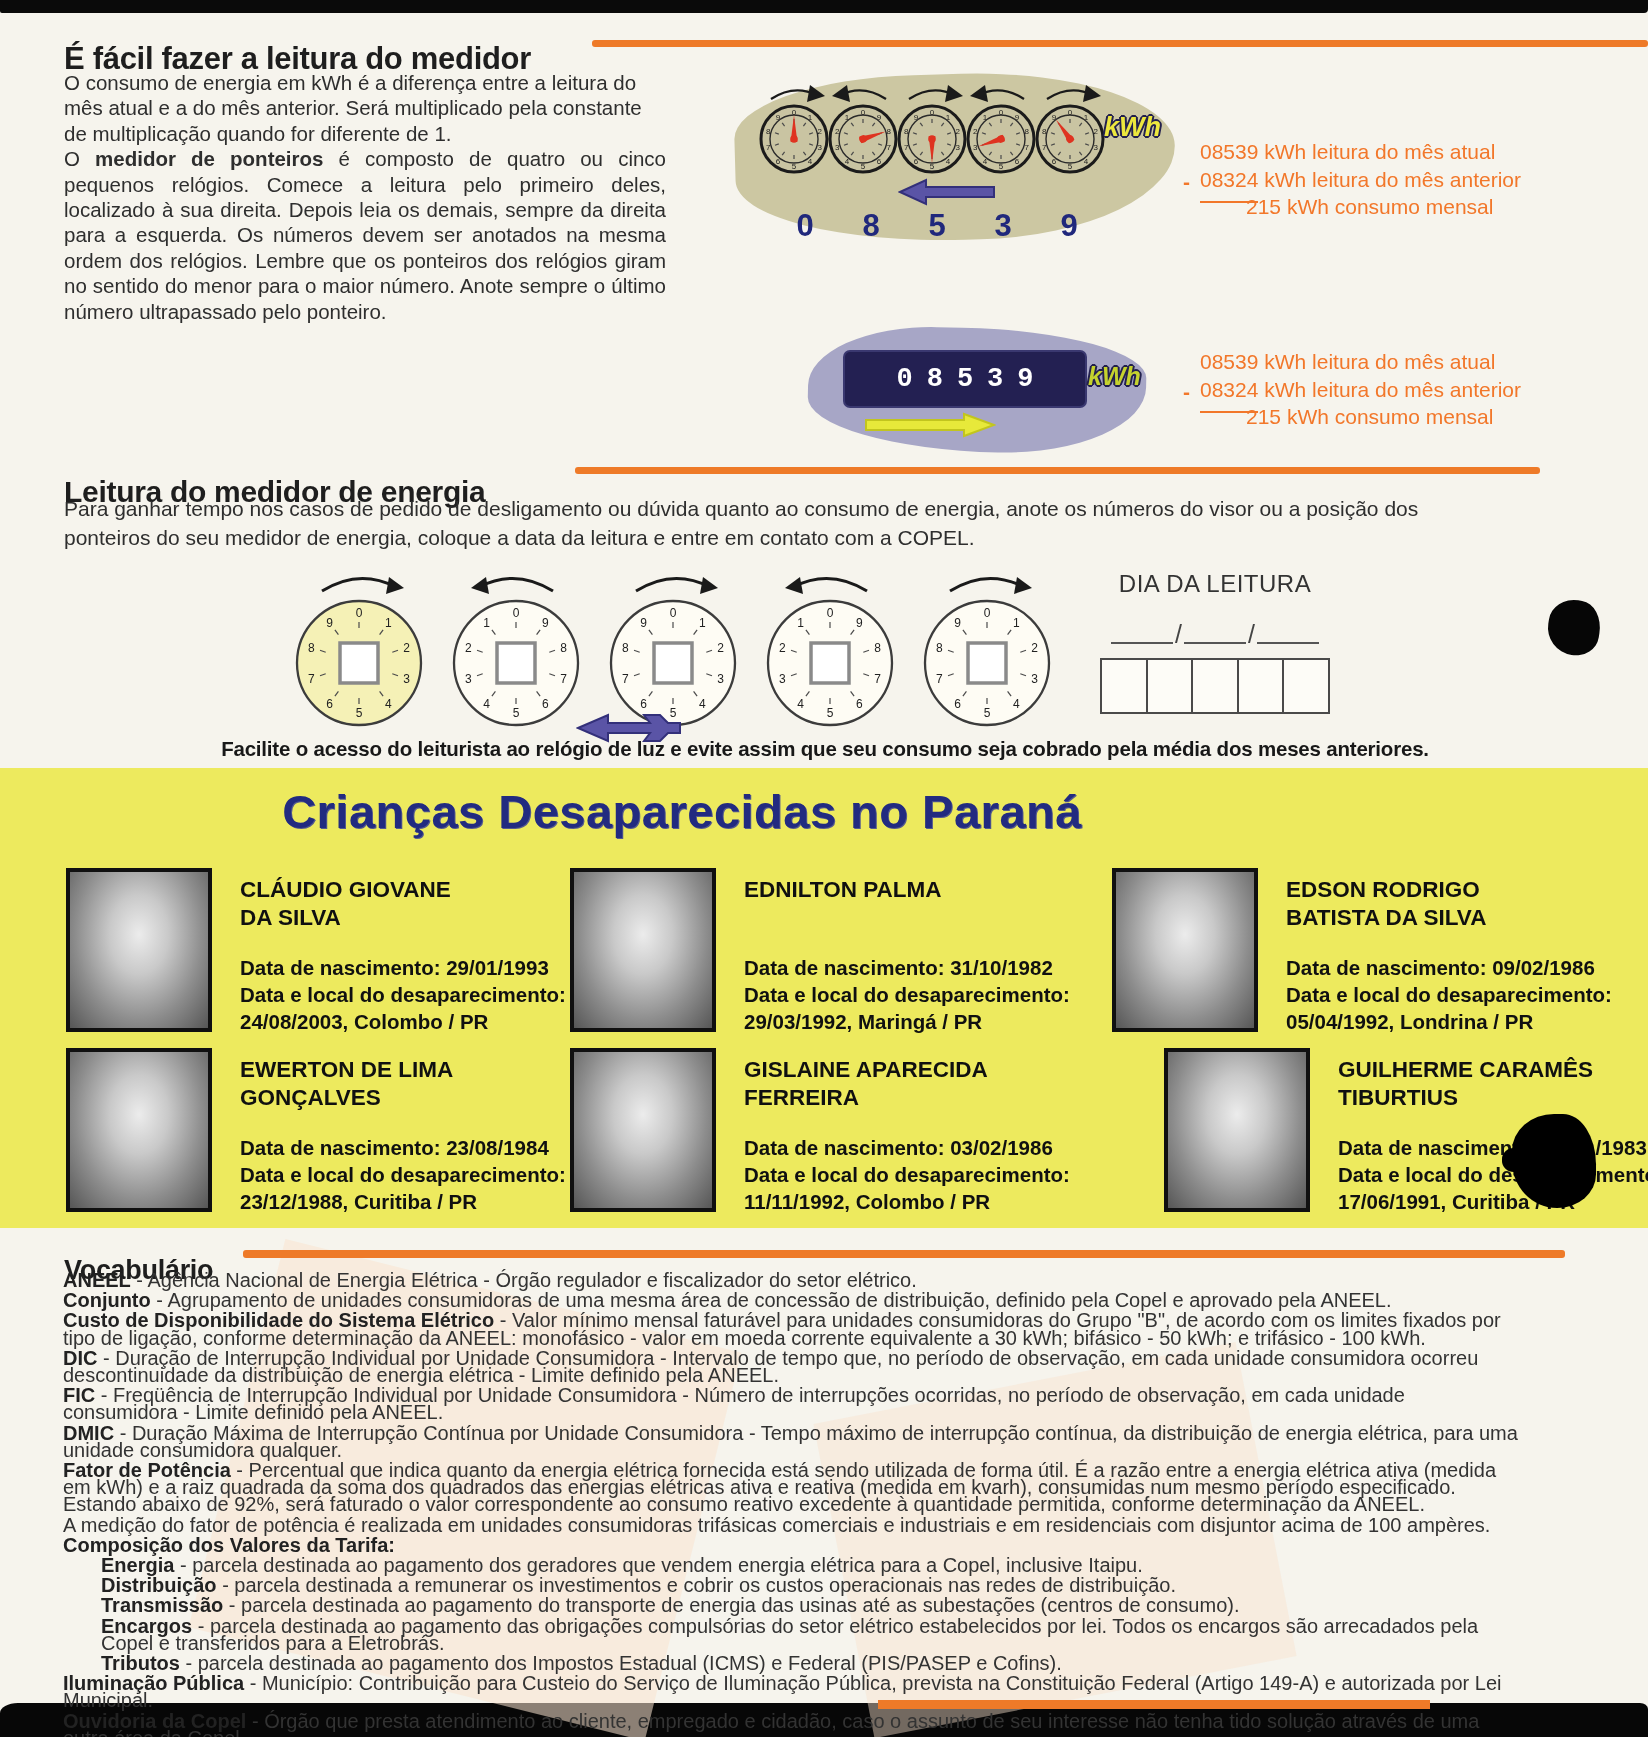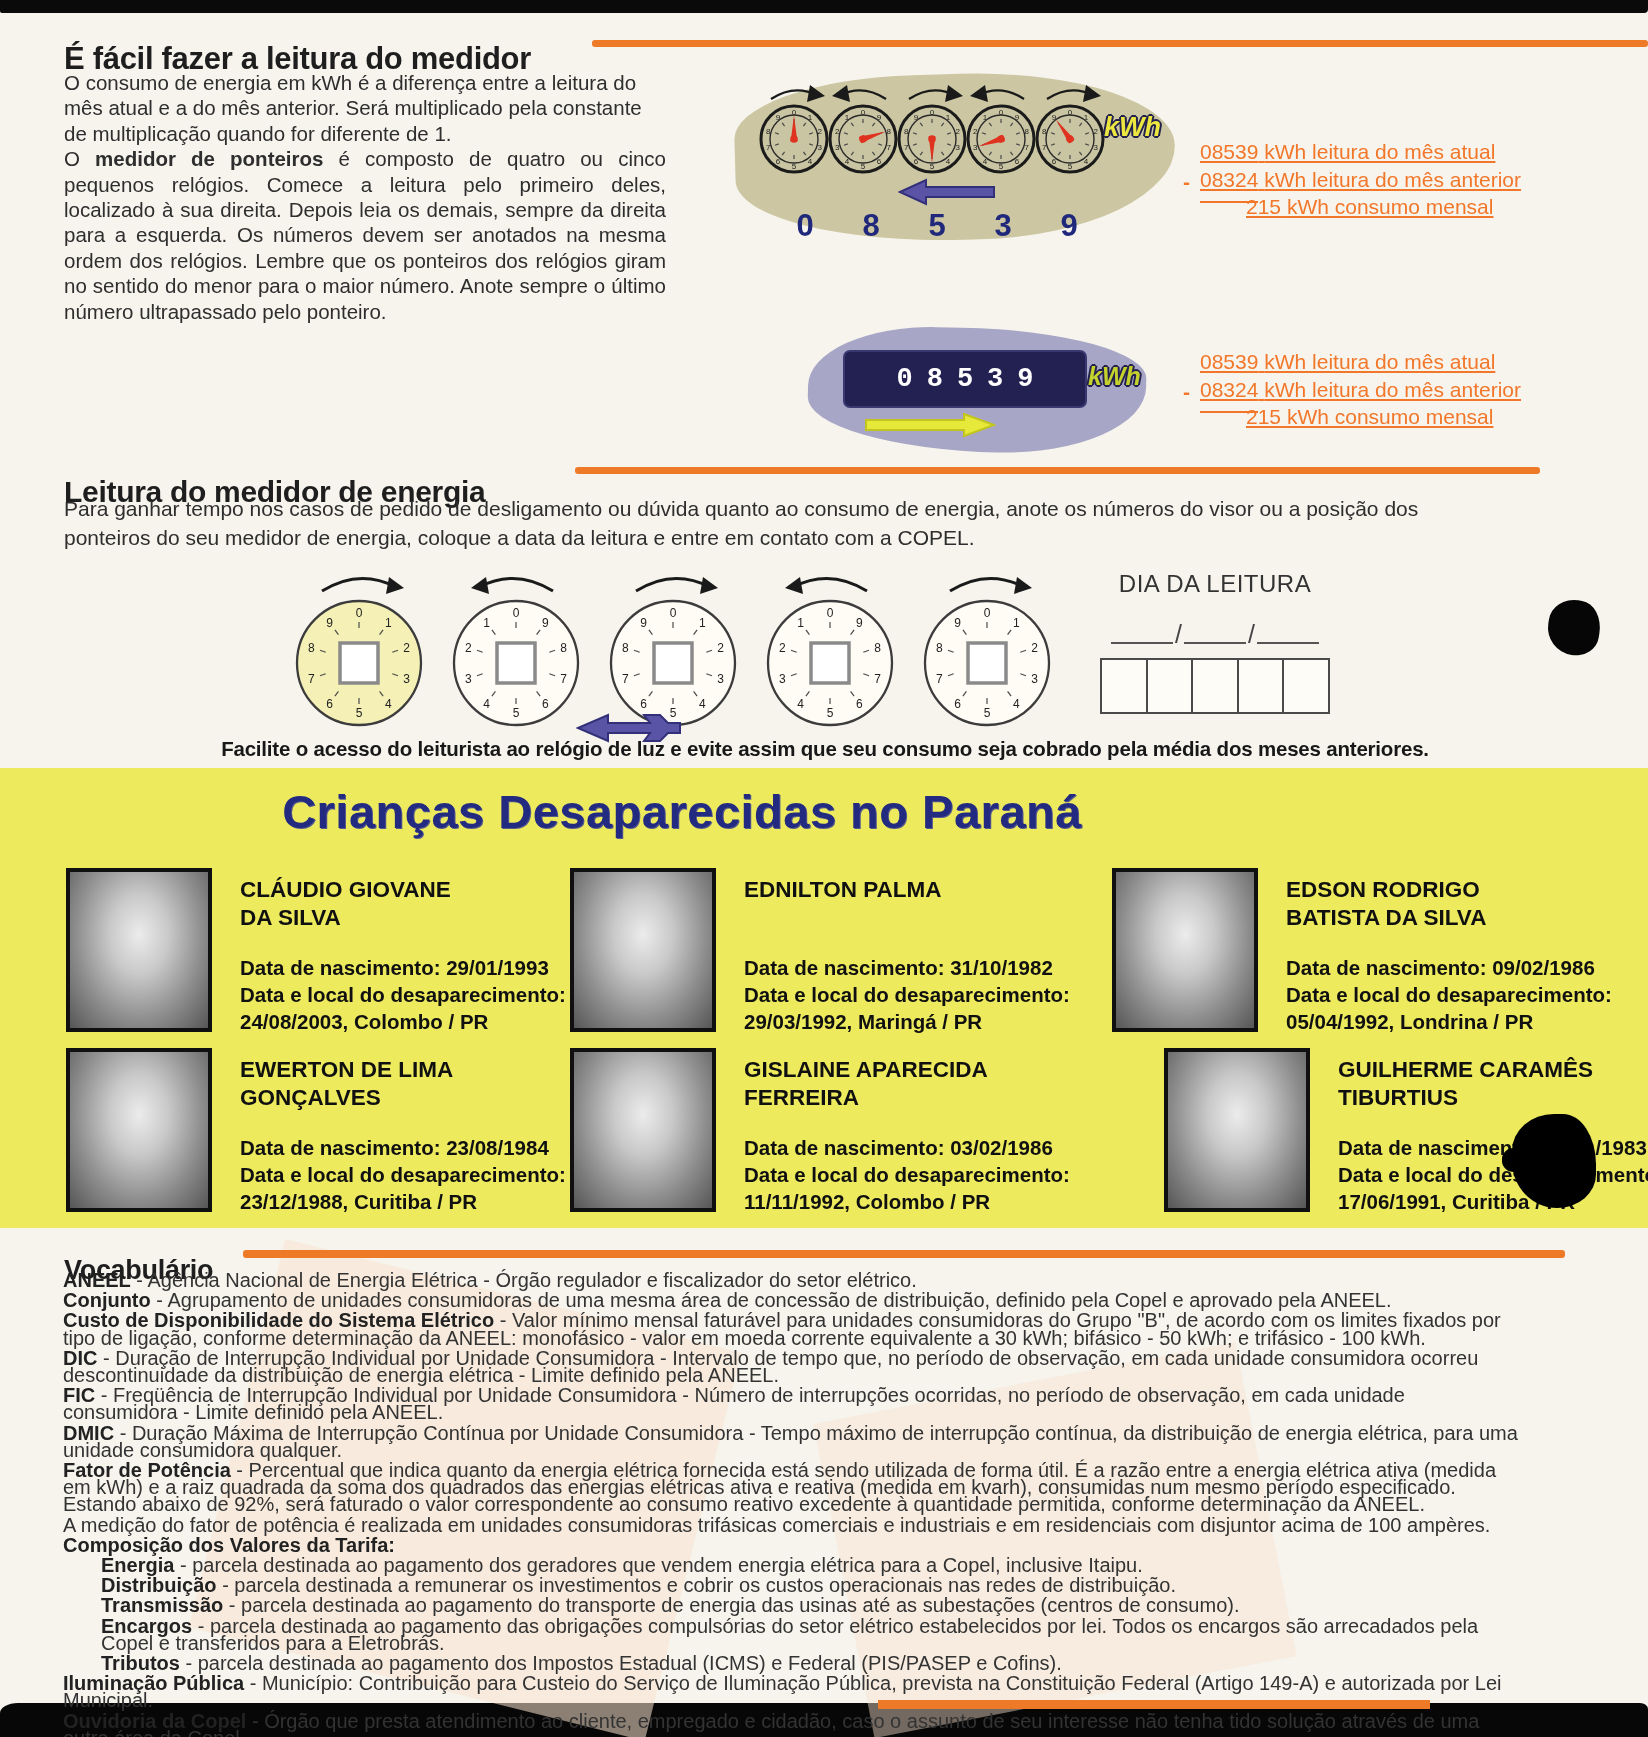--- a/index.html
+++ b/index.html
@@ -40,21 +40,21 @@
   .kwh-a{left:1104px;top:112px;font-size:27px;color:#ece73e;}
   .kwh-b{left:1088px;top:362px;font-size:25px;color:#c5d22e;}
   .arrow-p1{left:898px;top:178px;line-height:0;}
   .readout{left:772px;top:208px;display:flex;}
   .ro-digit{width:66px;text-align:center;font-size:31px;font-weight:bold;color:#20287c;}
 
   
   .sub-block{color:#f2772a;font-size:21px;line-height:27.5px;white-space:nowrap;}
   .sb1{left:1200px;top:138px;}
   .sb2{left:1200px;top:348px;}
-  .sub-line{position:relative;text-decoration:underline;}
+  .sub-line{position:relative;}
   .sub-line .sub-minus{position:absolute;left:-17px;top:2px;font-weight:bold;}
   .sub-line .underlined{border-bottom:2.5px solid #f2772a;padding-bottom:10px;}
   .sub-line.result{padding-left:46px;}
 
   .cyclo-caption{left:903px;top:252px;width:474px;font-size:21px;line-height:28.5px;color:#222;margin:0;}
 
   
   .blob-lav{left:808px;top:328px;width:338px;height:124px;background:#a7a6c6;
             border-radius:40% 58% 46% 60%/52% 40% 58% 44%;transform:rotate(1.2deg);}
   .cyclo-display{left:845px;top:352px;width:240px;height:54px;background:#232052;border-radius:5px;

